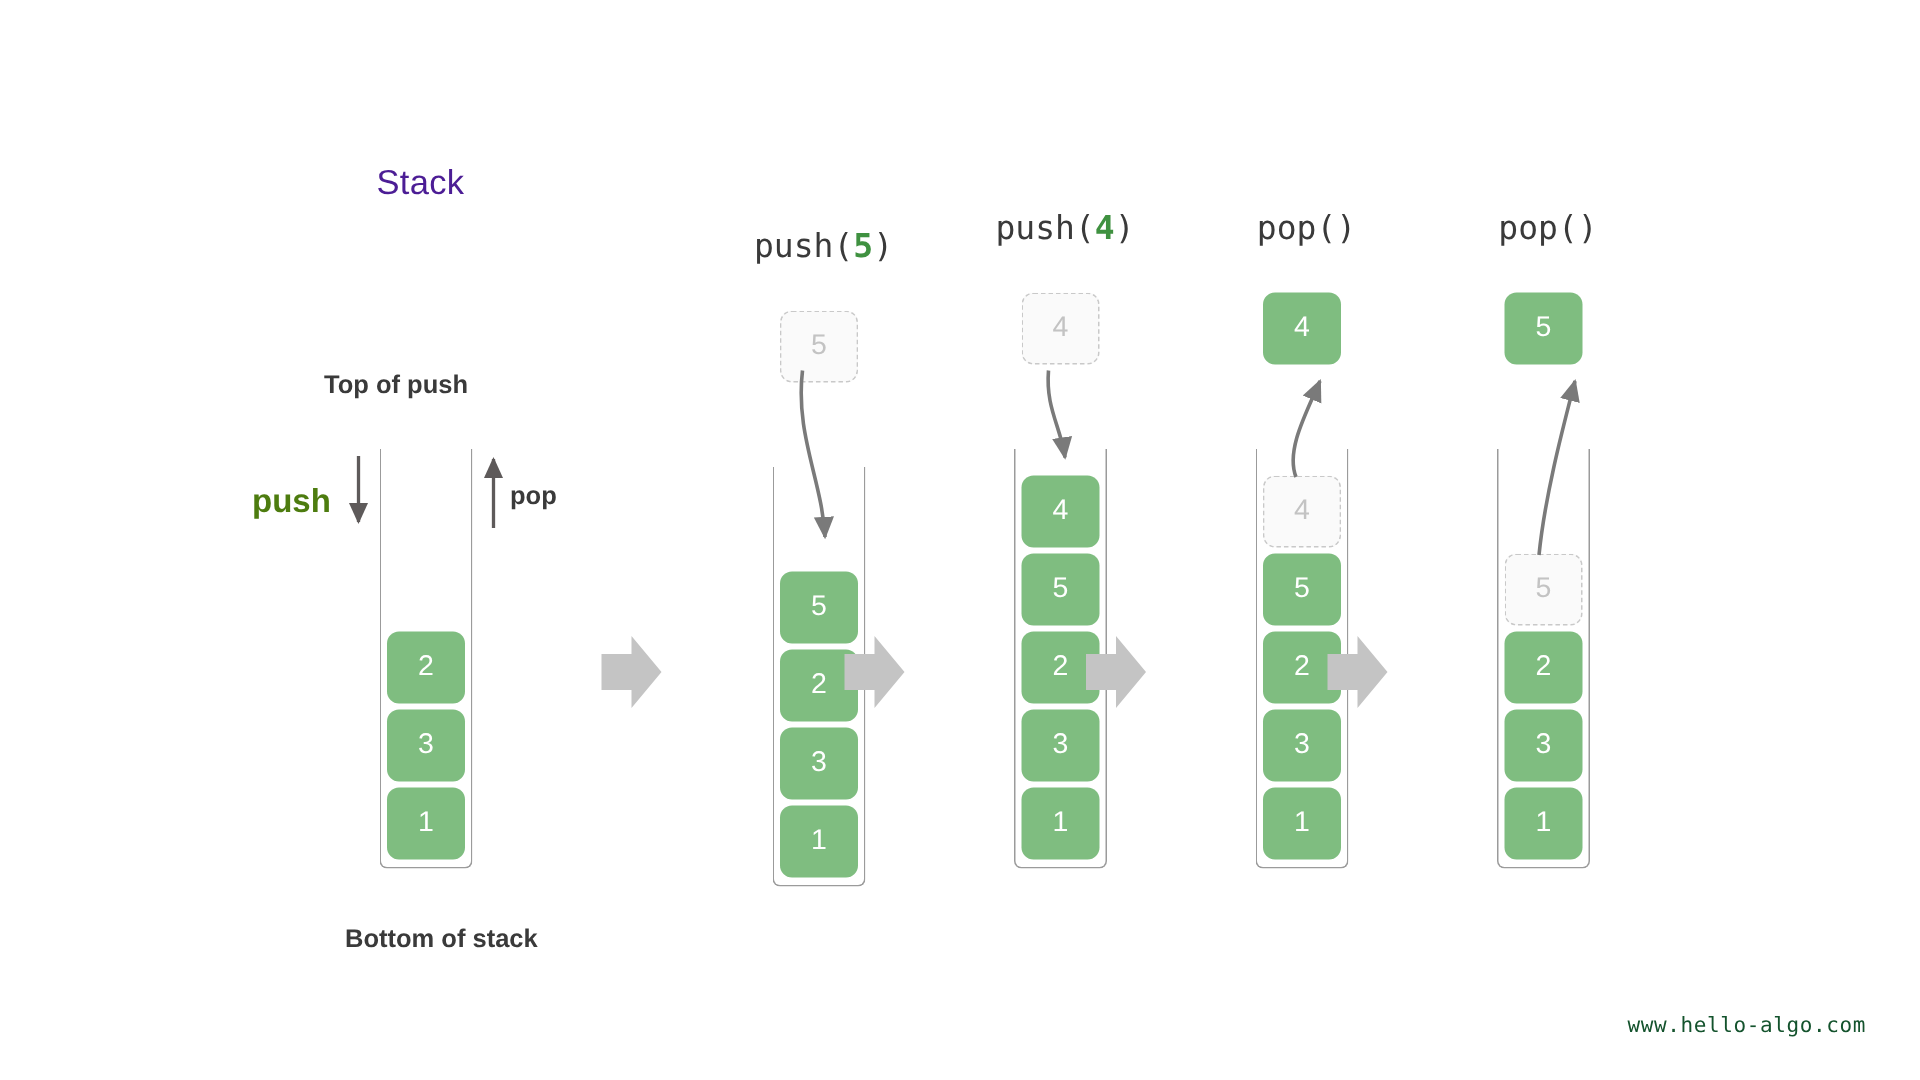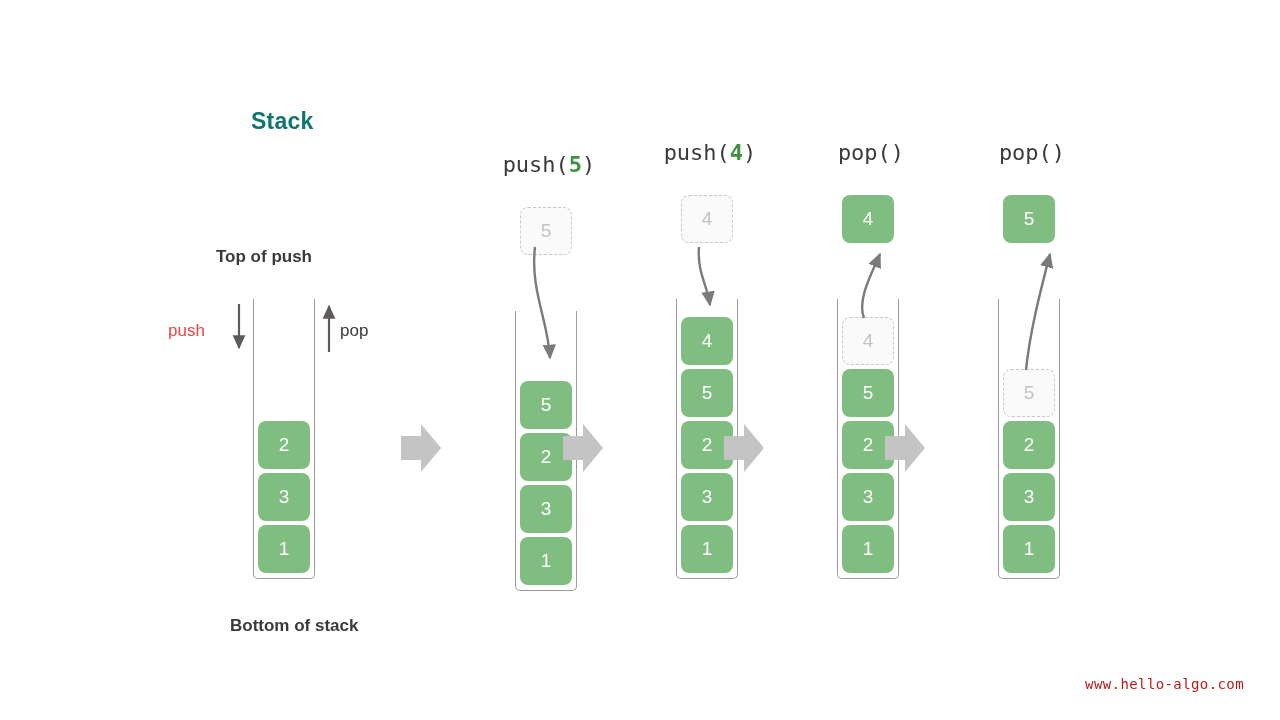--- a/index.html
+++ b/index.html
@@ -15,22 +15,22 @@
     font-family: "Liberation Sans", sans-serif;
     -webkit-font-smoothing: antialiased;
   }
 
   
   #stack-title {
     position: absolute;
     left: 251px;
     top: 108px;
     font-size: 23px;
-    font-weight: bold;
-    color: #0f766e;
+    font-weight: normal;
+    color: #4c1d95;
     letter-spacing: 0.2px;
   }
 
   
   #top-of-stack-label {
     position: absolute;
     left: 216px;
     top: 247px;
     font-size: 17px;
     font-weight: bold;
@@ -44,30 +44,30 @@
     font-size: 17px;
     font-weight: bold;
     color: #3a3a3a;
     white-space: nowrap;
     margin-left: 32px;
   }
   #push-label {
     position: absolute;
     left: 168px;
     top: 321px;
-    font-size: 17px;
-    font-weight: normal;
-    color: #ef4444;
+    font-size: 22px;
+    font-weight: bold;
+    color: #4d7c0f;
   }
   #pop-label {
     position: absolute;
     left: 340px;
     top: 321px;
     font-size: 17px;
-    font-weight: normal;
+    font-weight: bold;
     color: #3a3a3a;
     text-align: center;
   }
 
   
   .stack-col {
     position: absolute;
     top: 0;
     width: 130px;
     height: 720px;
@@ -151,21 +151,21 @@
     pointer-events: none;
   }
 
   
   #watermark {
     position: absolute;
     right: 36px;
     bottom: 28px;
     font-family: "DejaVu Sans Mono", "Liberation Mono", monospace;
     font-size: 14px;
-    color: #b91c1c;
+    color: #14532d;
     letter-spacing: 0.4px;
   }
 </style>
 </head>
 <body>
 
 <div id="stack-title">Stack</div>
 
 <div id="top-of-stack-label">Top of push</div>
 <div id="bottom-of-stack-label">Bottom of stack</div>

